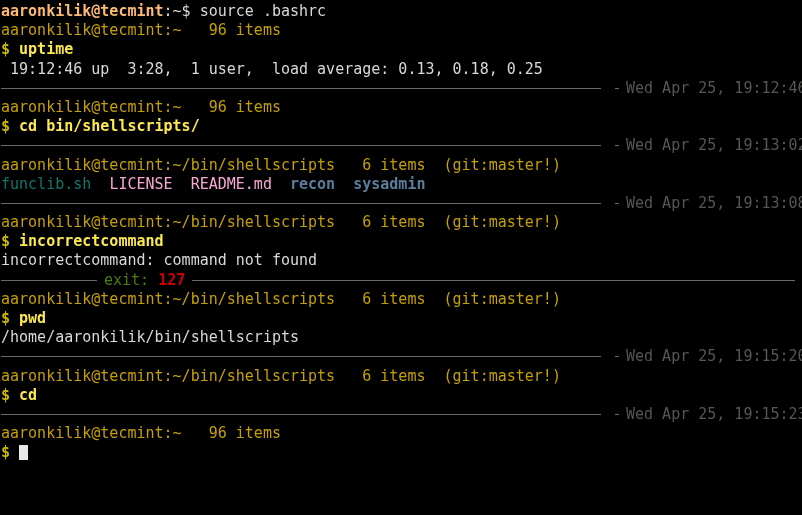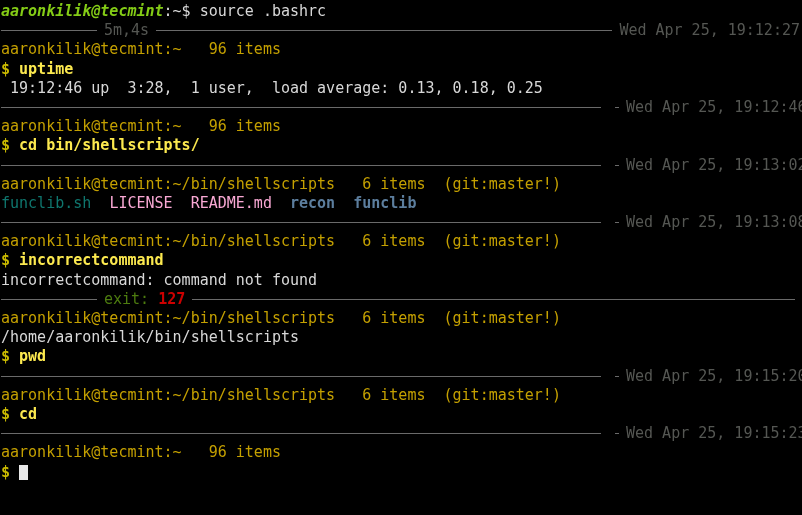--- a/index.html
+++ b/index.html
@@ -30,21 +30,21 @@
     padding: 2px 0 0 1px;
     box-sizing: border-box;
   }
   .line {
     white-space: pre;
     height: 19.2px;
     display: block;
   }
 
   
-  .c-user      { color: #84cc16; font-weight: bold; font-style: italic; }
+  .c-user      { color: #fdba74; font-weight: bold; }
   .c-plain     { color: #d8d8d8; }
   .c-prompt-ctx{ color: #c4a000; }
   .c-dollar    { color: #cbbb00; font-weight: bold; }
   .c-cmd       { color: #fce94f; font-weight: bold; }
   .c-out       { color: #d8d8d8; }
   .c-execbright{ color: #0f766e; font-weight: normal; }
   .c-dir       { color: #5c7e9e; font-weight: bold; }
   .c-file      { color: #f9a8d4; }
   .c-ts        { color: #555753; }
   .c-exit-lbl  { color: #4d7c0f; }
@@ -85,38 +85,37 @@
     background: #e8e8e8;
     vertical-align: -3px;
   }
 </style>
 </head>
 <body>
 
 <div id="terminal">
   <div class="screen" id="screen">
       <div class="line"><span class="c-user">aaronkilik@tecmint</span><span class="c-plain">:~$ </span><span class="c-plain">source .bashrc</span></div>
-      <div class="sep"><div class="rule-a" style="width: 96px;"></div><div class="sep-label"><span class="c-dur">5m,4s</span></div><div class="rule-b"></div><div class="sep-right"><span class="c-ts">Wed Apr 25, 19:12:27</span></div></div>
       <div class="line"><span class="c-prompt-ctx">aaronkilik@tecmint:~</span><span class="c-prompt-ctx">   96 items</span></div>
       <div class="line"><span class="c-dollar">$ </span><span class="c-cmd">uptime</span></div>
       <div class="line"><span class="c-out"> 19:12:46 up  3:28,  1 user,  load average: 0.13, 0.18, 0.25</span></div>
       <div class="sep"><div class="rule-a" style="width: 600px;"></div><div class="sep-label"></div><div class="rule-b"></div><div class="sep-right"><span class="c-ts">Wed Apr 25, 19:12:46</span></div></div>
       <div class="line"><span class="c-prompt-ctx">aaronkilik@tecmint:~</span><span class="c-prompt-ctx">   96 items</span></div>
       <div class="line"><span class="c-dollar">$ </span><span class="c-cmd">cd bin/shellscripts/</span></div>
       <div class="sep"><div class="rule-a" style="width: 600px;"></div><div class="sep-label"></div><div class="rule-b"></div><div class="sep-right"><span class="c-ts">Wed Apr 25, 19:13:02</span></div></div>
       <div class="line"><span class="c-prompt-ctx">aaronkilik@tecmint:~/bin/shellscripts</span><span class="c-prompt-ctx">   6 items</span><span class="c-prompt-ctx">  (git:master!)</span></div>
-      <div class="line"><span class="c-execbright">funclib.sh</span><span class="c-plain">  </span><span class="c-file">LICENSE</span><span class="c-plain">  </span><span class="c-file">README.md</span><span class="c-plain">  </span><span class="c-dir">recon</span><span class="c-plain">  </span><span class="c-dir">funclib</span></div>
+      <div class="line"><span class="c-execbright">funclib.sh</span><span class="c-plain">  </span><span class="c-file">LICENSE</span><span class="c-plain">  </span><span class="c-file">README.md</span><span class="c-plain">  </span><span class="c-dir">recon</span><span class="c-plain">  </span><span class="c-dir">sysadmin</span></div>
       <div class="sep"><div class="rule-a" style="width: 600px;"></div><div class="sep-label"></div><div class="rule-b"></div><div class="sep-right"><span class="c-ts">Wed Apr 25, 19:13:08</span></div></div>
       <div class="line"><span class="c-prompt-ctx">aaronkilik@tecmint:~/bin/shellscripts</span><span class="c-prompt-ctx">   6 items</span><span class="c-prompt-ctx">  (git:master!)</span></div>
       <div class="line"><span class="c-dollar">$ </span><span class="c-cmd">incorrectcommand</span></div>
       <div class="line"><span class="c-out">incorrectcommand: command not found</span></div>
       <div class="sep"><div class="rule-a" style="width: 96px;"></div><div class="sep-label"><span class="c-exit-lbl">exit: </span><span class="c-exit-code">127</span></div><div class="rule-b"></div></div>
       <div class="line"><span class="c-prompt-ctx">aaronkilik@tecmint:~/bin/shellscripts</span><span class="c-prompt-ctx">   6 items</span><span class="c-prompt-ctx">  (git:master!)</span></div>
+      <div class="line"><span class="c-dollar">$ </span><span class="c-cmd">pwd</span></div>
       <div class="line"><span class="c-out">/home/aaronkilik/bin/shellscripts</span></div>
-      <div class="line"><span class="c-dollar">$ </span><span class="c-cmd">pwd</span></div>
       <div class="sep"><div class="rule-a" style="width: 600px;"></div><div class="sep-label"></div><div class="rule-b"></div><div class="sep-right"><span class="c-ts">Wed Apr 25, 19:15:20</span></div></div>
       <div class="line"><span class="c-prompt-ctx">aaronkilik@tecmint:~/bin/shellscripts</span><span class="c-prompt-ctx">   6 items</span><span class="c-prompt-ctx">  (git:master!)</span></div>
       <div class="line"><span class="c-dollar">$ </span><span class="c-cmd">cd</span></div>
       <div class="sep"><div class="rule-a" style="width: 600px;"></div><div class="sep-label"></div><div class="rule-b"></div><div class="sep-right"><span class="c-ts">Wed Apr 25, 19:15:23</span></div></div>
       <div class="line"><span class="c-prompt-ctx">aaronkilik@tecmint:~</span><span class="c-prompt-ctx">   96 items</span></div>
       <div class="line"><span class="c-dollar">$ </span><span class="cursor"></span></div>
     </div>
 </div>
 
 </body></html>

